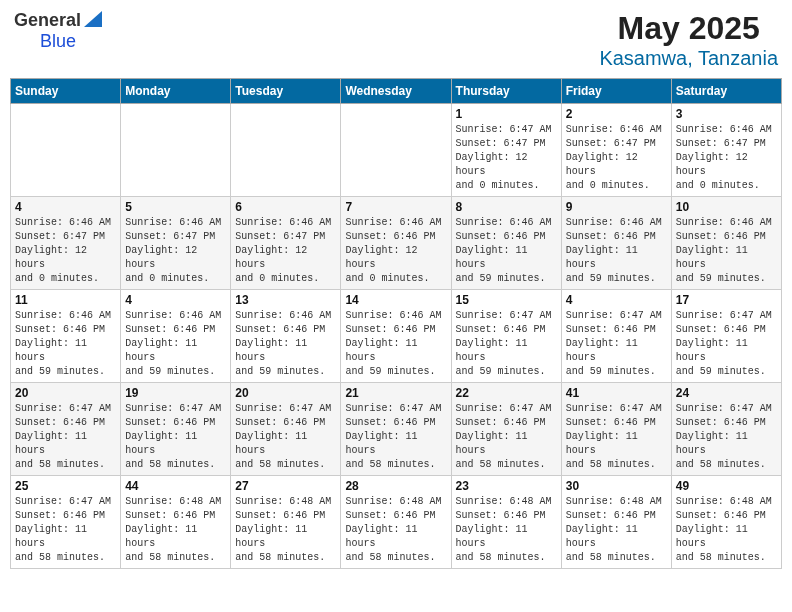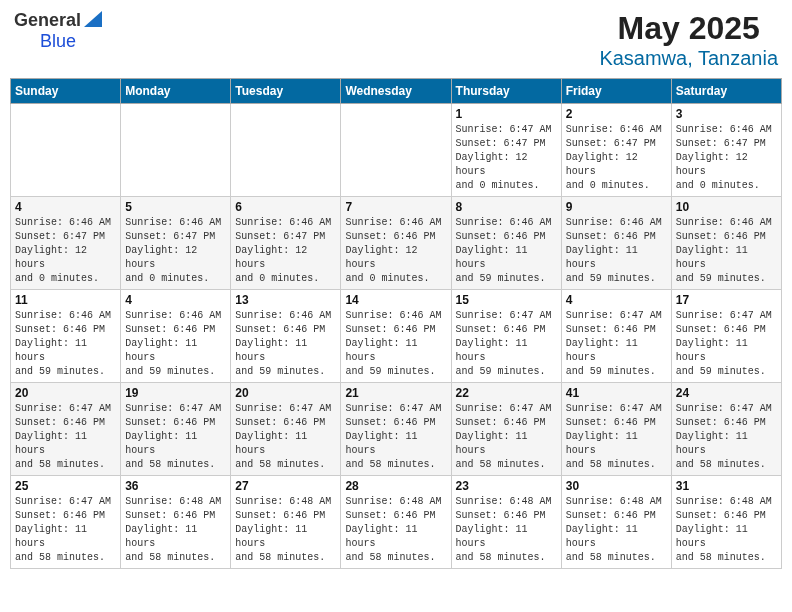--- a/index.html
+++ b/index.html
@@ -300,21 +300,21 @@
       </tr>
       <tr class="week-row">
         <td>
           <div class="day-number">25</div>
           <div class="day-info" style="white-space: pre-line;">Sunrise: 6:47 AM
 Sunset: 6:46 PM
 Daylight: 11 hours
 and 58 minutes.</div>
         </td>
         <td>
-          <div class="day-number">36</div>
+          <div class="day-number">44</div>
           <div class="day-info" style="white-space: pre-line;">Sunrise: 6:48 AM
 Sunset: 6:46 PM
 Daylight: 11 hours
 and 58 minutes.</div>
         </td>
         <td>
           <div class="day-number">27</div>
           <div class="day-info" style="white-space: pre-line;">Sunrise: 6:48 AM
 Sunset: 6:46 PM
 Daylight: 11 hours
@@ -335,21 +335,21 @@
 and 58 minutes.</div>
         </td>
         <td>
           <div class="day-number">30</div>
           <div class="day-info" style="white-space: pre-line;">Sunrise: 6:48 AM
 Sunset: 6:46 PM
 Daylight: 11 hours
 and 58 minutes.</div>
         </td>
         <td>
-          <div class="day-number">31</div>
+          <div class="day-number">49</div>
           <div class="day-info" style="white-space: pre-line;">Sunrise: 6:48 AM
 Sunset: 6:46 PM
 Daylight: 11 hours
 and 58 minutes.</div>
         </td>
       </tr>
     </tbody>
 </table>
 
 </body></html>

